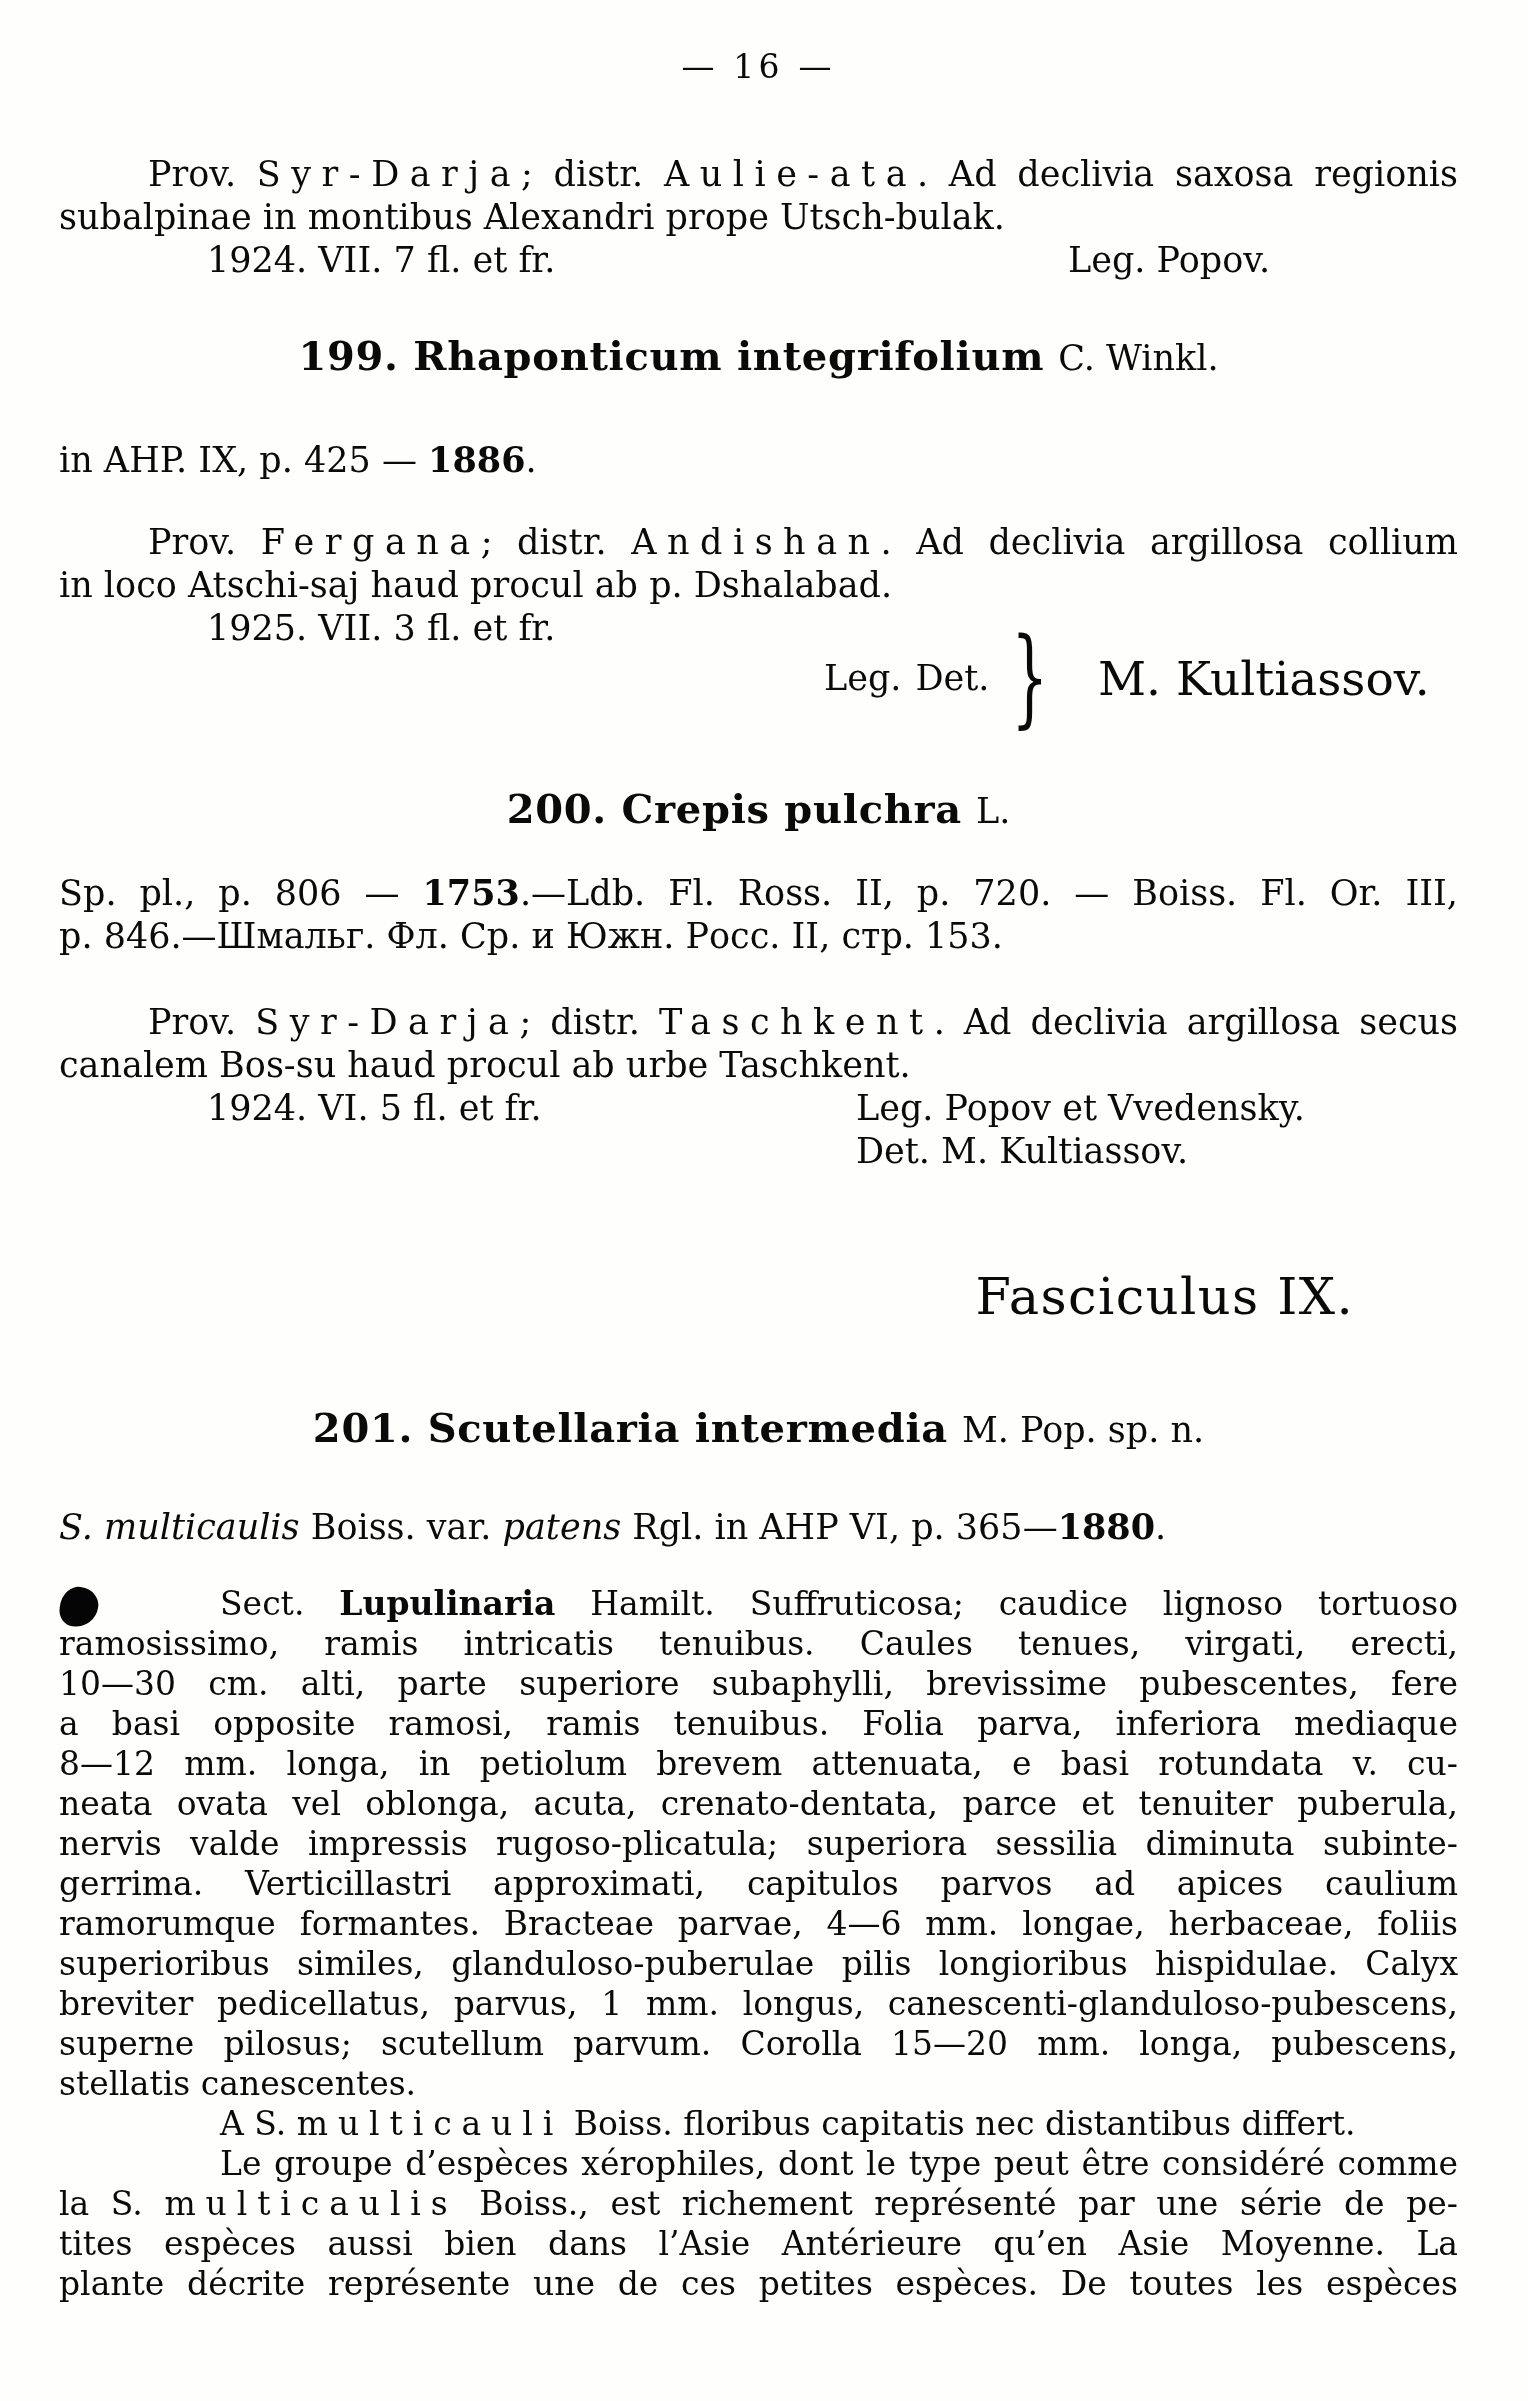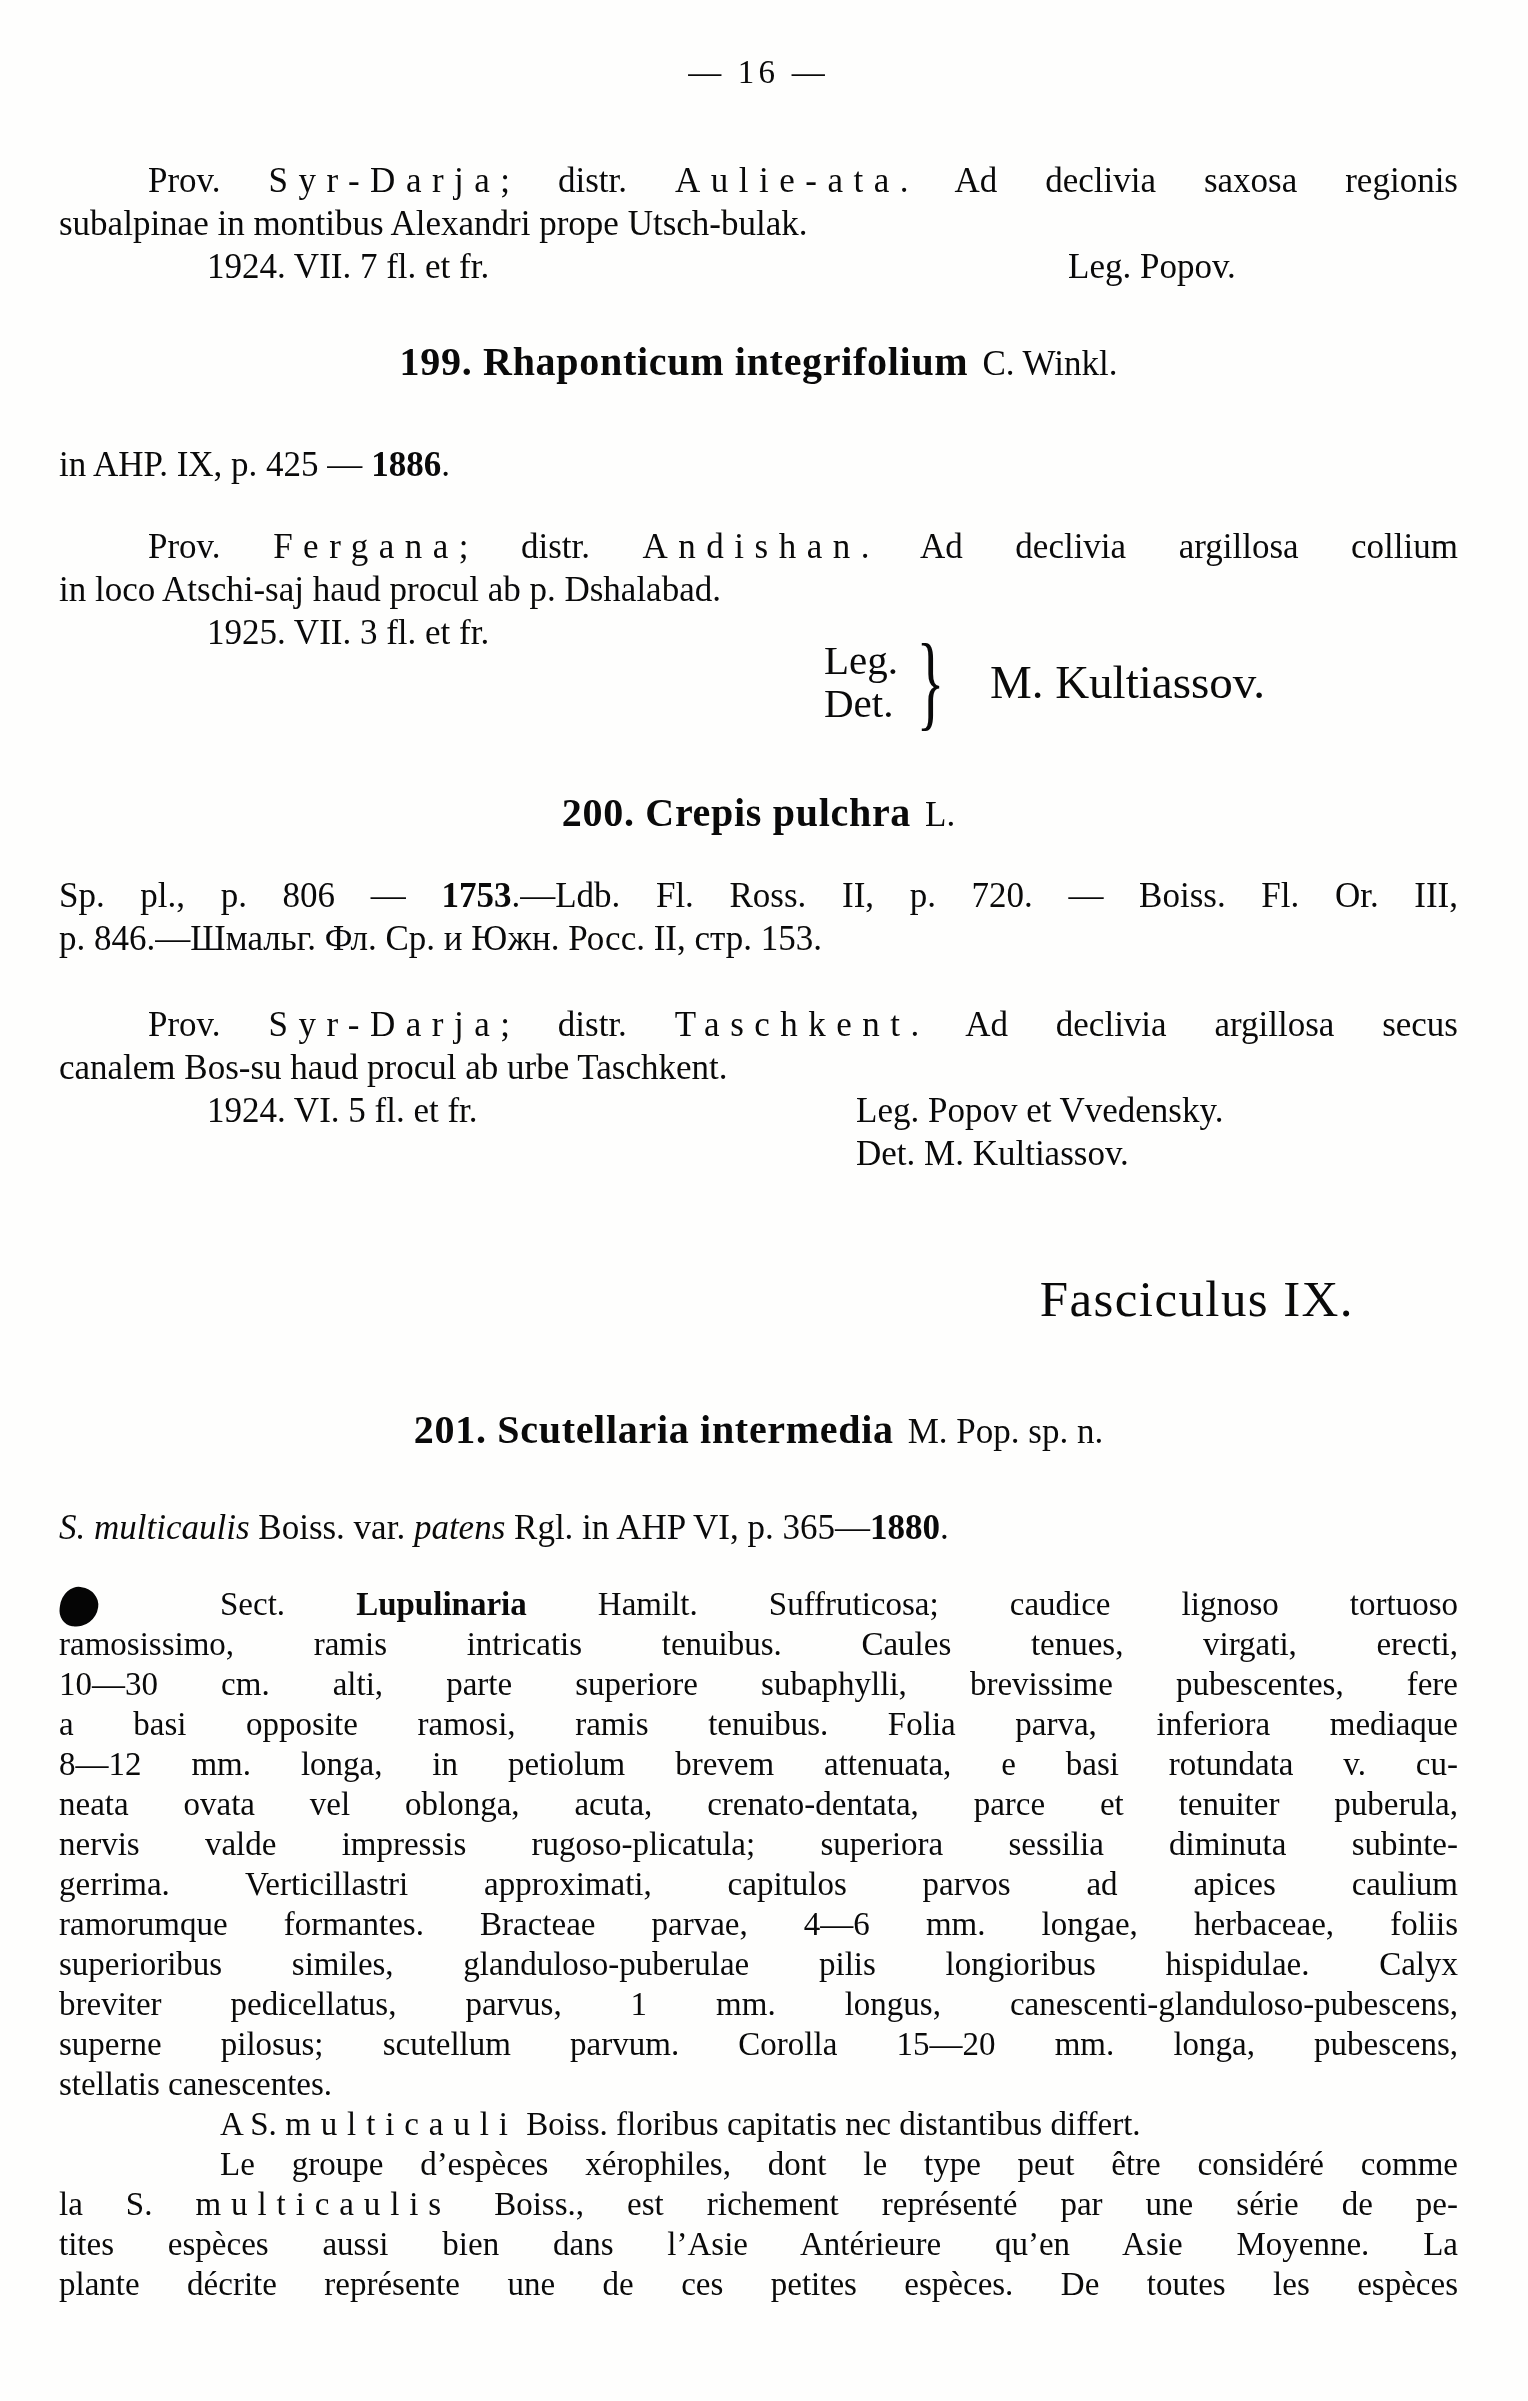--- a/index.html
+++ b/index.html
@@ -5,21 +5,21 @@
   html,body{margin:0;padding:0;background:#e8e8e6;}
   .sheet{
     position:relative;
     width:1528px;height:2401px;
     background:#fefefd;
     color:#0a0a0a;
     font-family:"DejaVu Serif","Liberation Serif",serif;
     overflow:hidden;
   }
   .content{
-    position:absolute;left:59px;top:6px;width:1399px;font-family:Liberation Serif, serif;
+    position:absolute;left:59px;top:0;width:1399px;
   }
   .pagenum{
     margin-top:47px;
     text-align:center;
     font-size:33px;line-height:39px;
     letter-spacing:4.2px;
   }
   .line{font-size:35px;line-height:43px;}
   .jl{text-align:justify;text-align-last:justify;}
   .ind1{padding-left:89px;}
@@ -37,21 +37,21 @@
   .hd .author{font-weight:normal;font-size:35px;margin-left:14px;letter-spacing:0;}
   .mt-p1{margin-top:67px;}
   .mt-h199{margin-top:50px;}
   .mt-ref199{margin-top:56px;}
   .mt-p2{margin-top:39px;}
   .legdet{
     margin-top:-18px;margin-left:765px;
     display:flex;align-items:center;
     height:92px;
   }
-  .legdet .labels{display:flex;flex-direction:column;font-size:41px;line-height:43px;}
+  .legdet .labels{display:flex;flex-direction:row;font-size:35px;line-height:43px;gap:14px;}
   .legdet .brace{
     font-size:106px;line-height:92px;
     transform:scaleX(0.55);
     margin-left:7px;
     font-weight:normal;
   }
   .legdet .name{font-size:47px;margin-left:34px;}
   .mt-h200{margin-top:61px;}
   .mt-ref200{margin-top:36px;}
   .mt-p3{margin-top:43px;}

